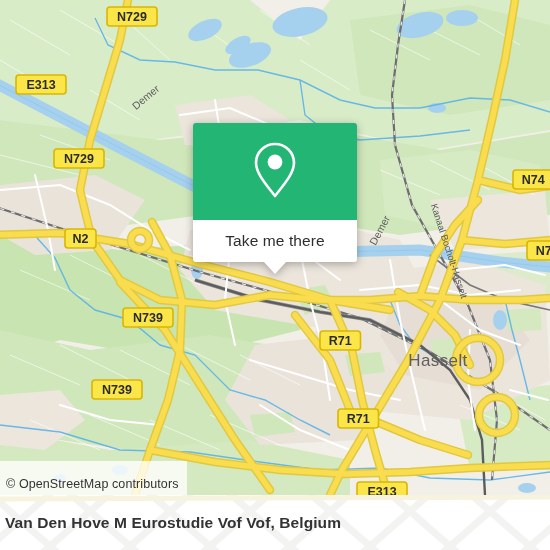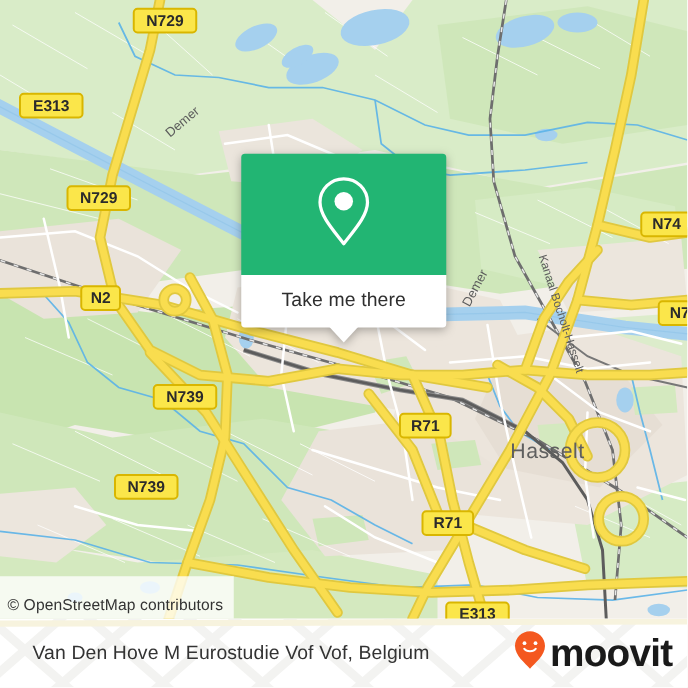--- a/index.html
+++ b/index.html
@@ -96,28 +96,29 @@
     left: 0;
     top: 495px;
     width: 550px;
     height: 55px;
     background: #ffffff;
     overflow: hidden;
   }
   #footer-bg-lines { position: absolute; left:0; top:0; }
   .footer-caption {
     position: absolute;
-    left: 26px;
+    left: 5px;
     top: 0;
     height: 55px;
     display: flex;
     align-items: center;
     font-size: 15.5px;
     color: #333333;
     letter-spacing: 0.1px;
+    font-weight: bold;
   }
   .brand {
     position: absolute;
     right: 12px;
     top: 0;
     height: 55px;
     display: flex;
     align-items: center;
     gap: 3px;
   }
@@ -390,26 +391,15 @@
         <path d="M380,-10 L460,60"></path>
         <path d="M460,-10 L540,60"></path>
       </g>
       <g stroke="#f7f3de" stroke-width="5" fill="none">
         <path d="M-20,4 L570,2"></path>
       </g>
     </svg>
 
     <div class="footer-caption">Van Den Hove M Eurostudie Vof Vof, Belgium</div>
 
-    <div class="brand">
-      <span>
-        <svg width="26" height="32" viewBox="0 0 26 32" xmlns="http://www.w3.org/2000/svg">
-          <path d="M13 1 C6.4 1 1 6.3 1 12.8 C1 20.6 9.2 26.4 13 31 C16.8 26.4 25 20.6 25 12.8 C25 6.3 19.6 1 13 1 Z" fill="#f4581f"></path>
-          <circle cx="8.6" cy="10.5" r="1.5" fill="#ffffff"></circle>
-          <circle cx="17.4" cy="10.5" r="1.5" fill="#ffffff"></circle>
-          <path d="M8.4 15 C10.2 17.6 15.8 17.6 17.6 15" stroke="#ffffff" stroke-width="1.7" fill="none" stroke-linecap="round"></path>
-        </svg>
-      </span>
-      <span class="brand-word">moovit</span>
-    </div>
   </div>
 
 </div>
 
 </body></html>

